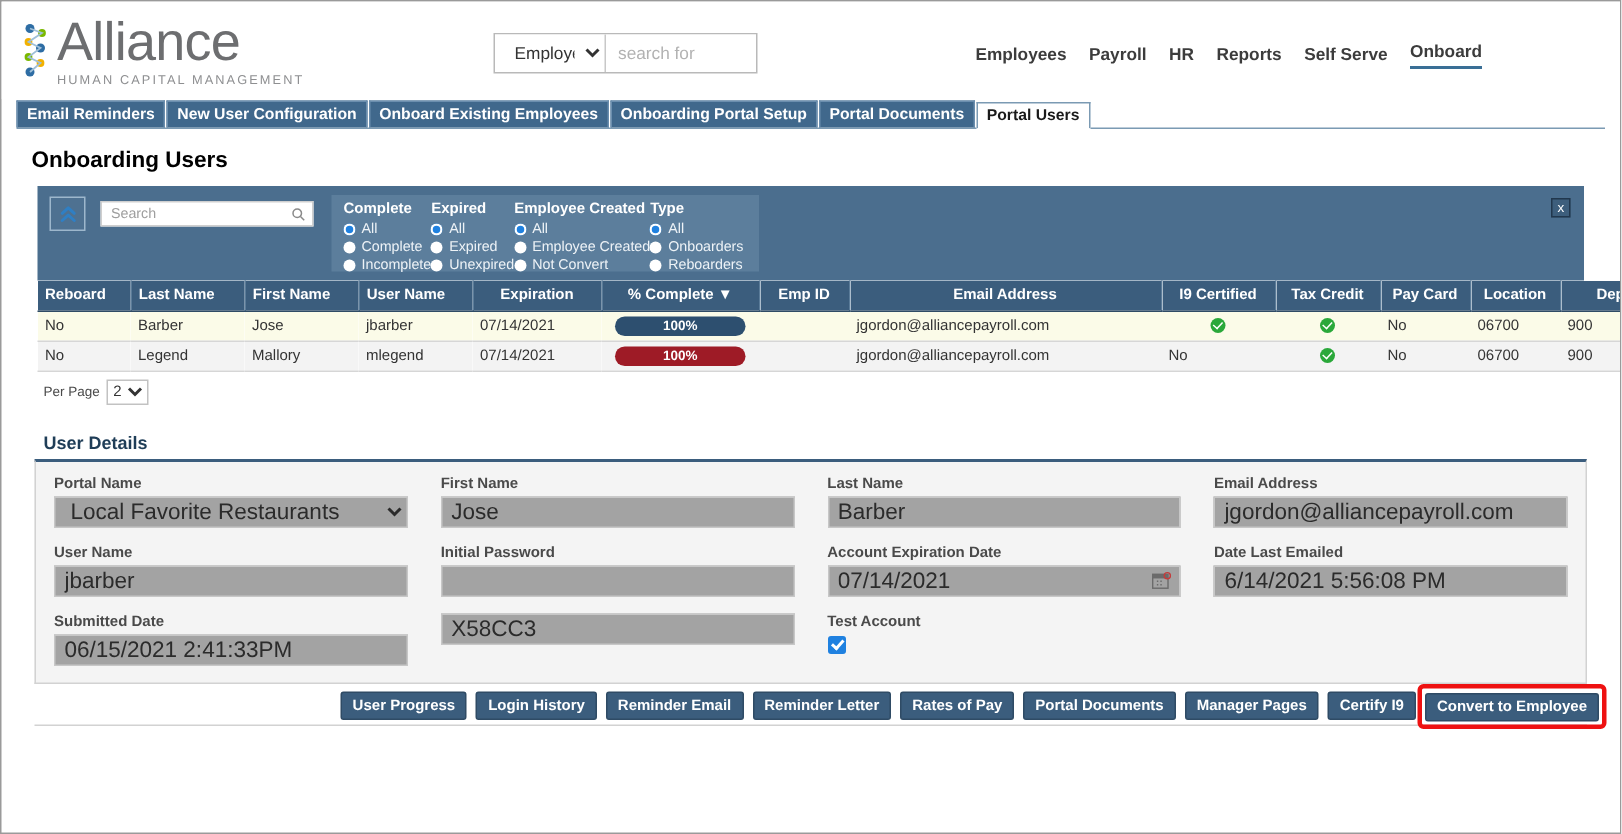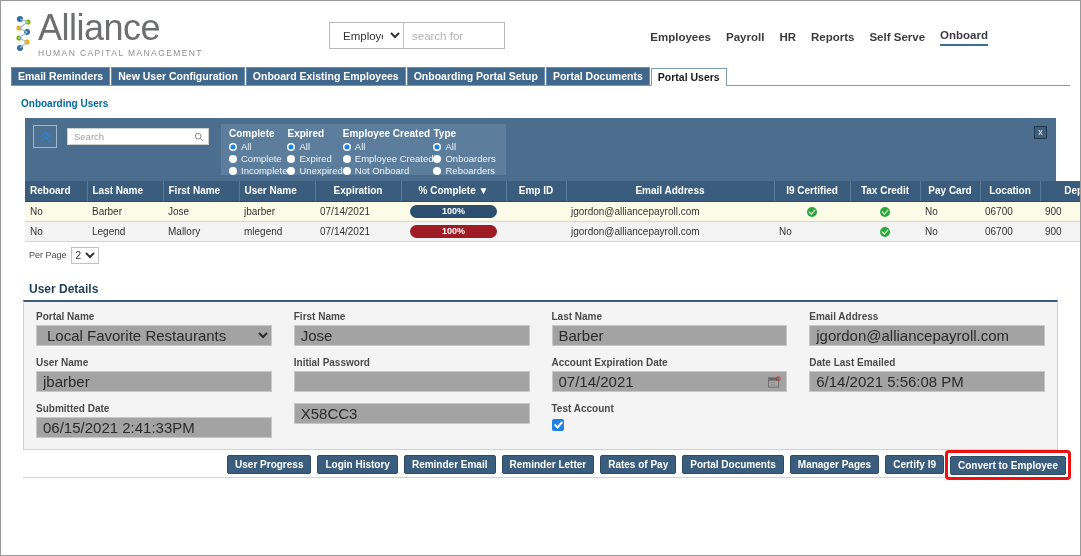--- a/index.html
+++ b/index.html
@@ -127,23 +127,23 @@
     color: #1a1a1a;
     border: 1px solid #7b9ab3;
     border-bottom: 1px solid #ffffff;
     position: relative;
     top: 1px;
   }
 
   
   .body-area { padding: 0 10px; }
   .page-title {
-    font-size: 10px;
+    font-size: 15px;
     font-weight: bold;
-    color: #0369a1;
+    color: #000000;
     margin: 12px 0 9px 10px;
   }
 
   
   .filter-panel {
     background: #4b6e8e;
     margin: 0 14px 0 14px;
     height: 63px;
     display: flex;
     align-items: flex-start;
@@ -498,21 +498,21 @@
           <label class="rg-opt">
               <span class="rad on"></span>
               <span>All</span>
             </label>
           <label class="rg-opt">
               <span class="rad"></span>
               <span>Employee Created</span>
             </label>
           <label class="rg-opt">
               <span class="rad"></span>
-              <span>Not Onboard</span>
+              <span>Not Convert</span>
             </label>
         </div>
         <div class="rg">
           <div class="rg-title">Type</div>
           <label class="rg-opt">
               <span class="rad on"></span>
               <span>All</span>
             </label>
           <label class="rg-opt">
               <span class="rad"></span>

